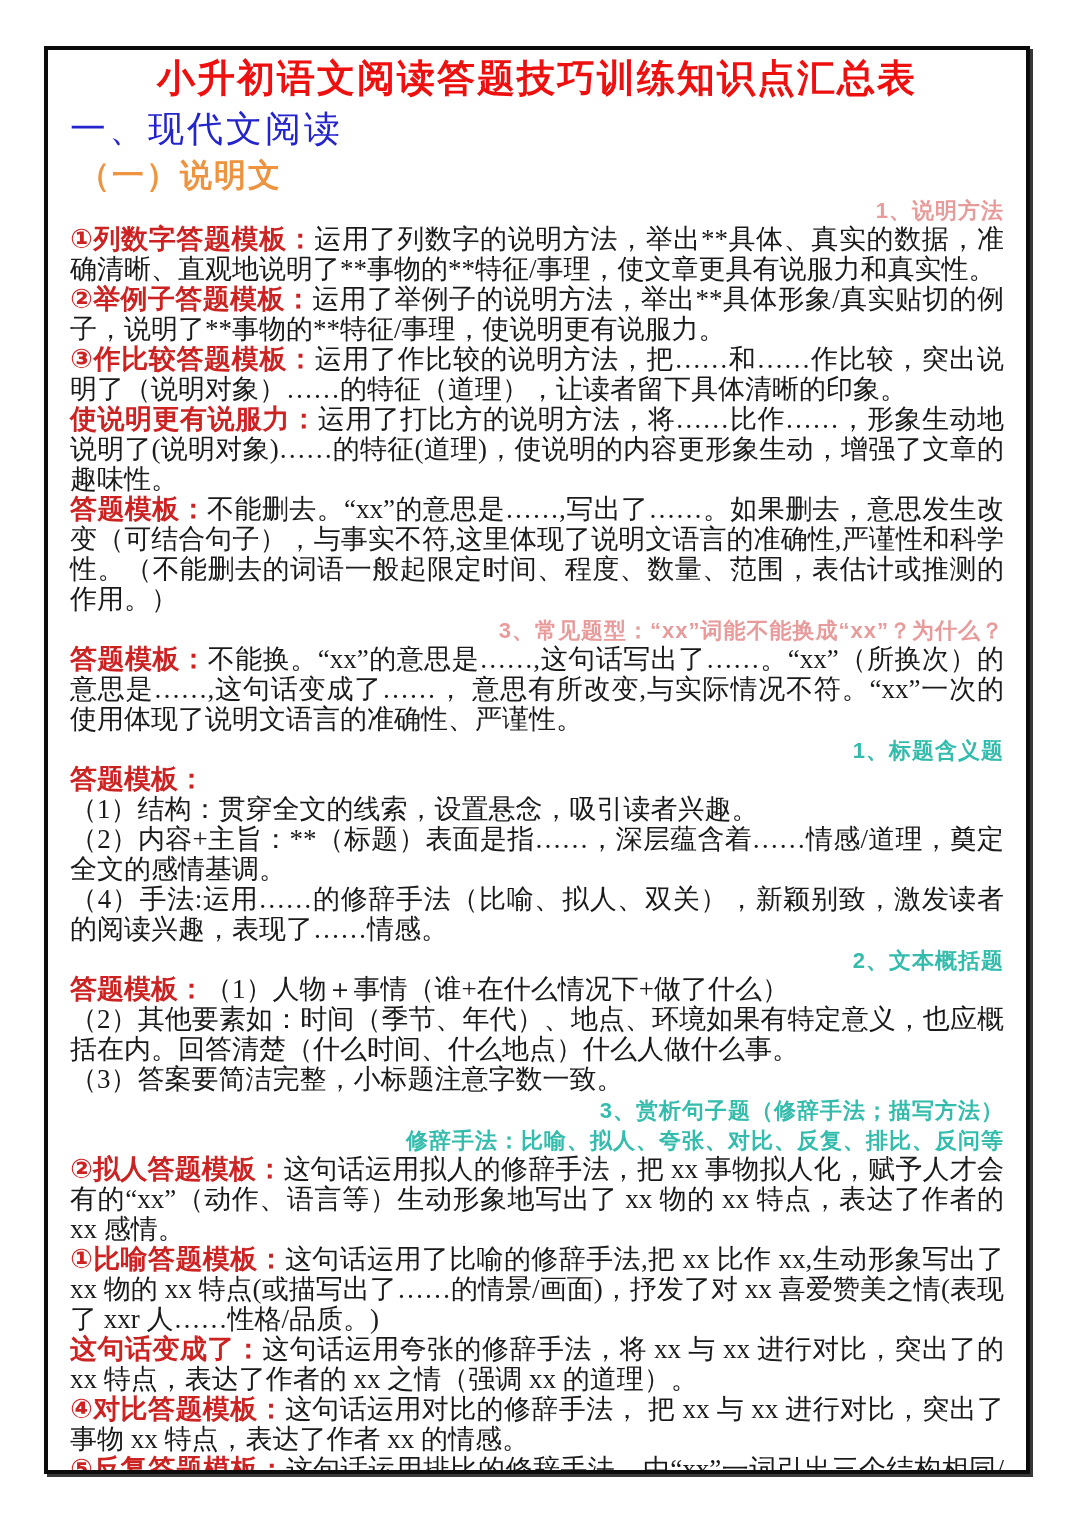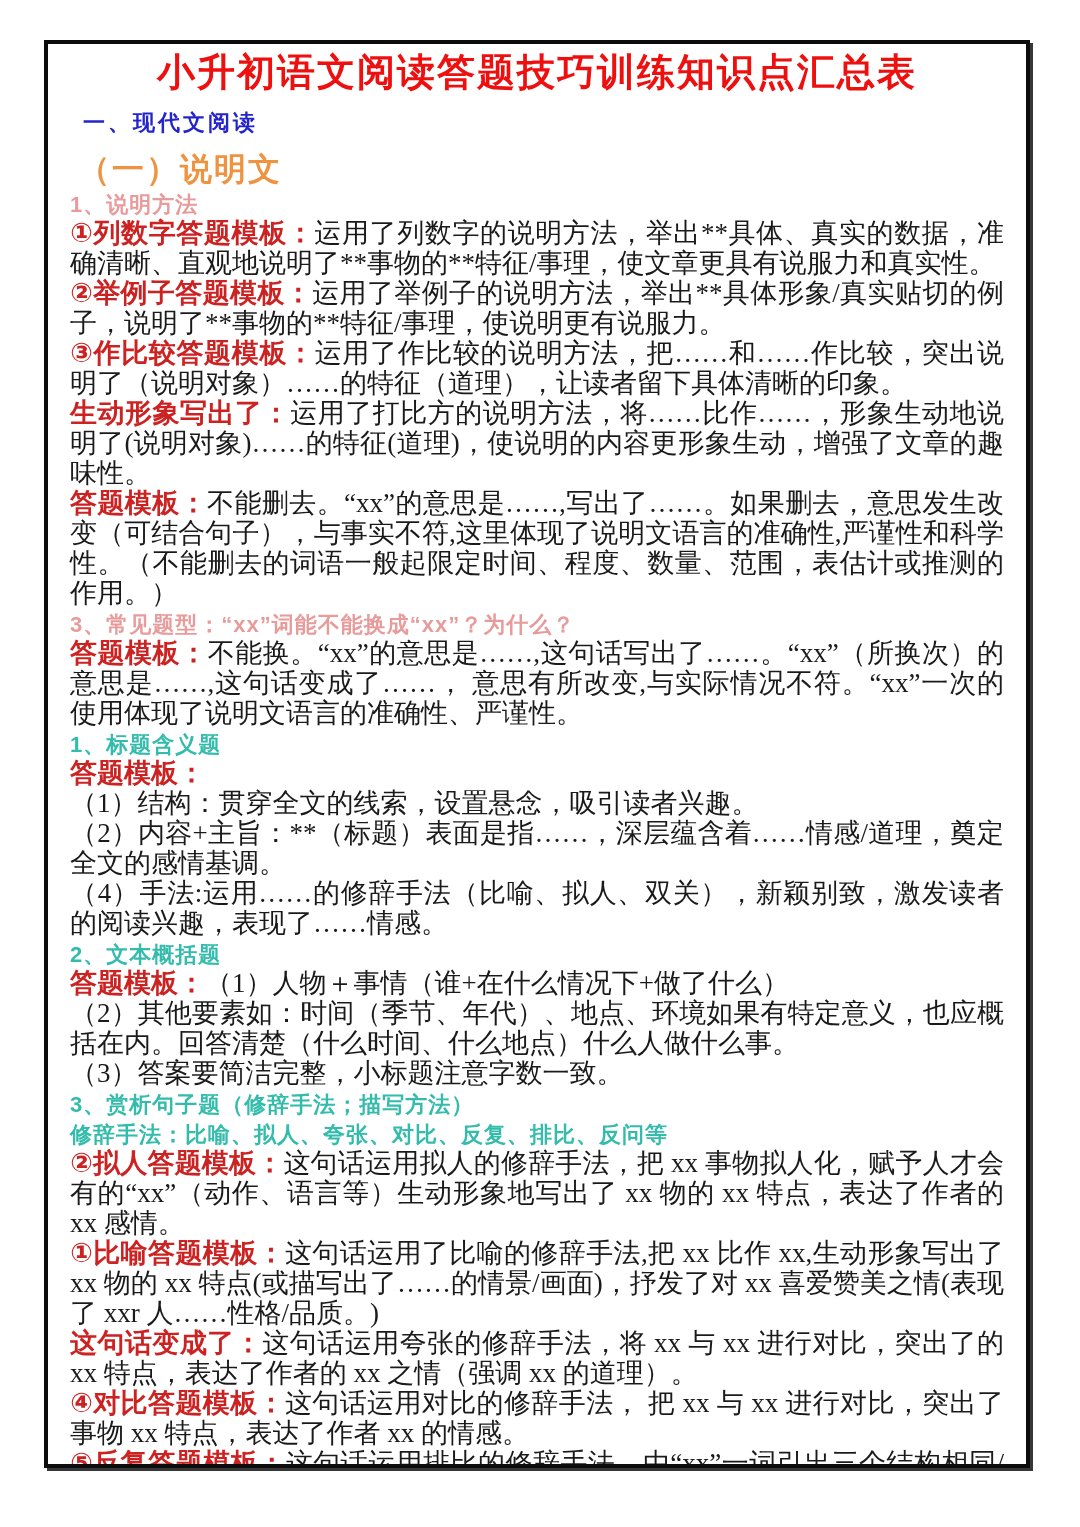--- a/index.html
+++ b/index.html
@@ -3,64 +3,65 @@
 <meta charset="utf-8">
 <style>
   html,body{
     margin:0; padding:0;
     width:1080px; height:1527px;
     background:#ffffff;
     font-family:"Liberation Serif","DejaVu Serif",serif;
   }
   .page-frame{
     position:absolute;
-    left:44px; top:40px;
+    left:44px; top:46px;
     width:986px; height:1428px;
     box-sizing:border-box;
     border:4px solid var(--border-black,#0c0c0c);
     box-shadow:3px 3px 0 rgba(20,20,20,.85);
     background:#fff;
     padding:0 22px;
     overflow:hidden;
   }
   .doc-title{
     margin:6px 0 12px;
     text-align:center;
     font-family:"Liberation Sans","DejaVu Sans",sans-serif;
     font-weight:bold;
     font-size:38px;
     line-height:44px;
     letter-spacing:2px;
     color:var(--title-red,#ee0f0f);
   }
   .h1{
-    margin:6px 13px 10px;
+    margin:6px 0 10px;
     font-family:"Liberation Sans","DejaVu Sans",sans-serif;
-    font-weight:bold;
-    font-size:22px;
+    font-weight:normal;
+    font-size:36px;
     line-height:34px;
     letter-spacing:3px;
     color:var(--section-blue,#2424cc);
   }
   .h2{
     margin:8px 8px 2px;
     font-family:"Liberation Sans","DejaVu Sans",sans-serif;
     font-weight:bold;
     font-size:32px;
     line-height:38px;
     letter-spacing:2px;
     color:var(--subsection-orange,#ee9440);
   }
   .sub{
     margin:4px 0 0;
     font-family:"Liberation Sans","DejaVu Sans",sans-serif;
     font-weight:bold;
     font-size:22px;
     line-height:26px;
     letter-spacing:1px;
+    text-align:right;
   }
   .sub.pink{ color:var(--subhead-pink,#e89b9b); }
   .sub.teal{ color:var(--subhead-teal,#33bcab); }
   .para{
     margin:0;
     font-size:27px;
     line-height:30px;
     text-align:justify;
     color:var(--body-text,#1a1a1a);
   }
@@ -82,21 +83,21 @@
   <div class="h2">（一）说明文</div>
 
   <div class="sub pink">1、说明方法</div>
 
   <p class="para"><span class="lbl">①列数字答题模板：</span><span>运用了列数字的说明方法，举出**具体、真实的数据，准确清晰、直观地说明了**事物的**特征/事理，使文章更具有说服力和真实性。</span></p>
 
   <p class="para"><span class="lbl">②举例子答题模板：</span><span>运用了举例子的说明方法，举出**具体形象/真实贴切的例子，说明了**事物的**特征/事理，使说明更有说服力。</span></p>
 
   <p class="para"><span class="lbl">③作比较答题模板：</span><span>运用了作比较的说明方法，把……和……作比较，突出说明了（说明对象）……的特征（道理），让读者留下具体清晰的印象。</span></p>
 
-  <p class="para"><span class="lbl">生动形象写出了：</span><span>运用了打比方的说明方法，将……比作……，形象生动地说明了(说明对象)……的特征(道理)，使说明的内容更形象生动，增强了文章的趣味性。</span></p>
+  <p class="para"><span class="lbl">使说明更有说服力：</span><span>运用了打比方的说明方法，将……比作……，形象生动地说明了(说明对象)……的特征(道理)，使说明的内容更形象生动，增强了文章的趣味性。</span></p>
 
 
   <p class="para"><span class="lbl">答题模板：</span><span>不能删去。“xx”的意思是……,写出了……。如果删去，意思发生改变（可结合句子），与事实不符,这里体现了说明文语言的准确性,严谨性和科学性。（不能删去的词语一般起限定时间、程度、数量、范围，表估计或推测的作用。）</span></p>
 
   <div class="sub pink">3、常见题型：“xx”词能不能换成“xx”？为什么？</div>
 
   <p class="para"><span class="lbl">答题模板：</span><span>不能换。“xx”的意思是……,这句话写出了……。“xx”（所换次）的意思是……,这句话变成了……， 意思有所改变,与实际情况不符。“xx”一次的使用体现了说明文语言的准确性、严谨性。</span></p>
 
 
   <div class="sub teal">1、标题含义题</div>

